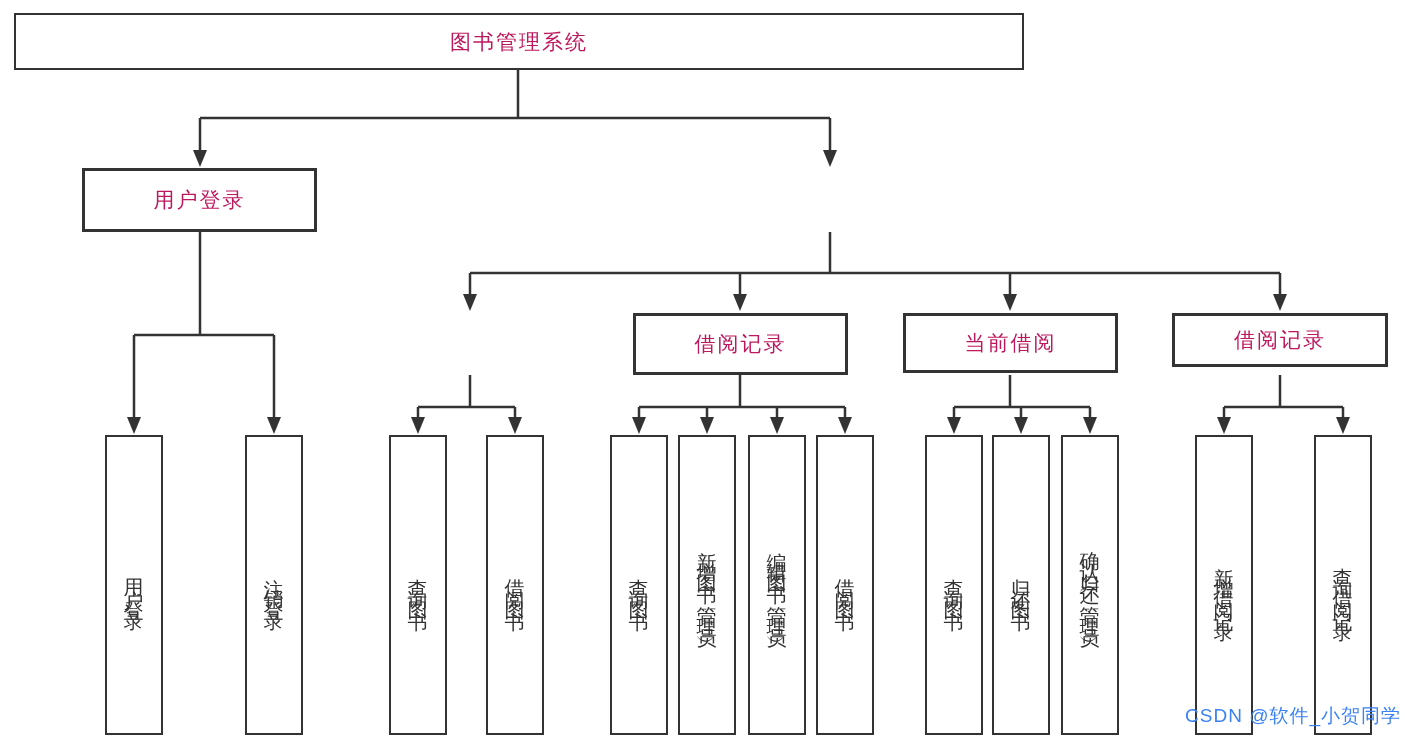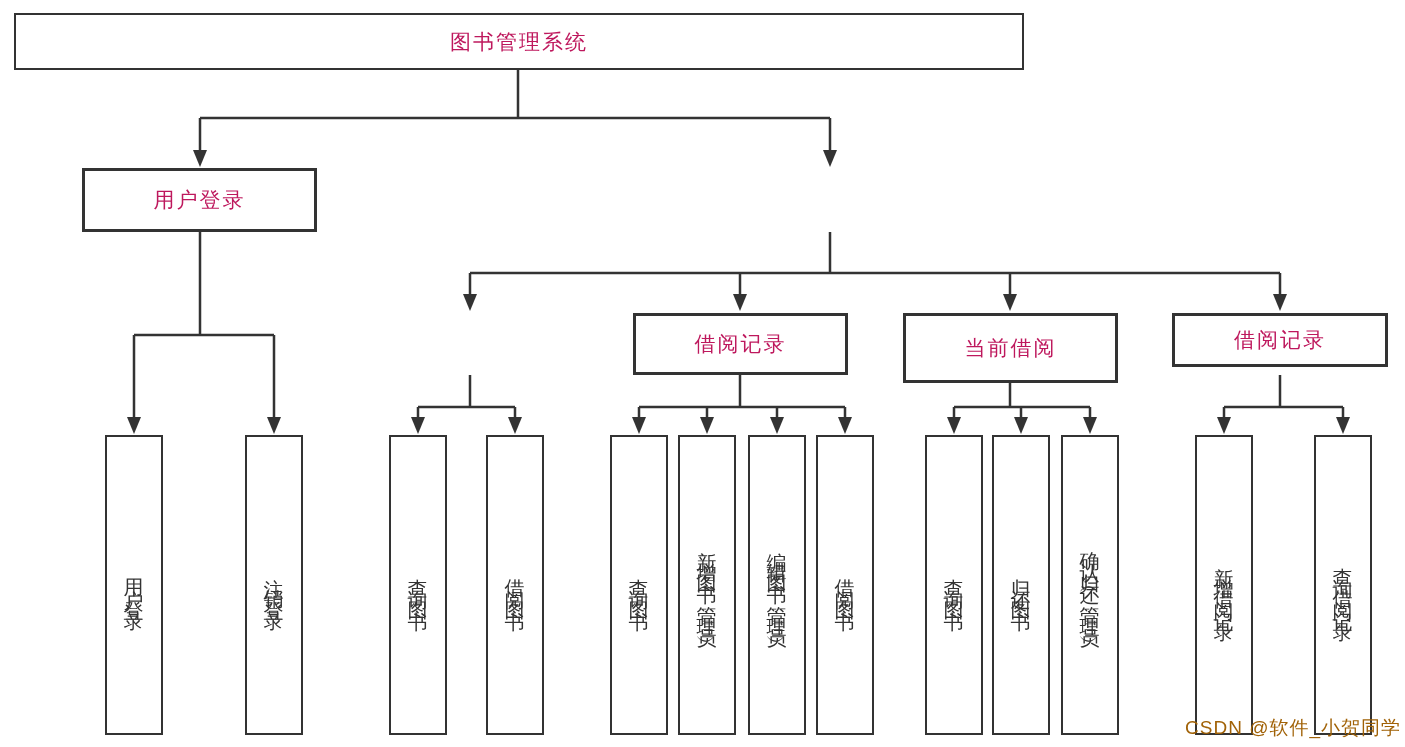--- a/index.html
+++ b/index.html
@@ -35,23 +35,23 @@
     writing-mode:vertical-rl;
     text-orientation:mixed;
     font-size:20px;
     letter-spacing:11px;
     line-height:1;
     white-space:nowrap;
     color:#333333;
   }
   #watermark{
     position:absolute;
-    right:4px;bottom:6px;
+    right:4px;bottom:18px;
     font-size:19px;
-    color:#a16207;
+    color:#3b82f6;
     letter-spacing:1px;
     white-space:nowrap;
   }
 </style>
 </head>
 <body>
 
 <div id="canvas">
 
   <svg id="connectors" width="1405" height="747" viewBox="0 0 1405 747">
@@ -98,21 +98,21 @@
     <span class="hlabel">图书管理系统</span>
   </div>
 
   <div class="node" style="left:82px;top:168px;width:235px;height:64px">
     <span class="hlabel">用户登录</span>
   </div>
 
   <div class="node" style="left:633px;top:313px;width:215px;height:62px">
     <span class="hlabel">借阅记录</span>
   </div>
-  <div class="node" style="left:903px;top:313px;width:215px;height:70px">
+  <div class="node" style="left:903px;top:313px;width:215px;height:60px">
     <span class="hlabel">当前借阅</span>
   </div>
   <div class="node" style="left:1172px;top:313px;width:216px;height:54px">
     <span class="hlabel">借阅记录</span>
   </div>
 
   <div class="leaf" style="left:105px">
     <span class="vtext">用户登录</span>
   </div>
   <div class="leaf" style="left:245px">

